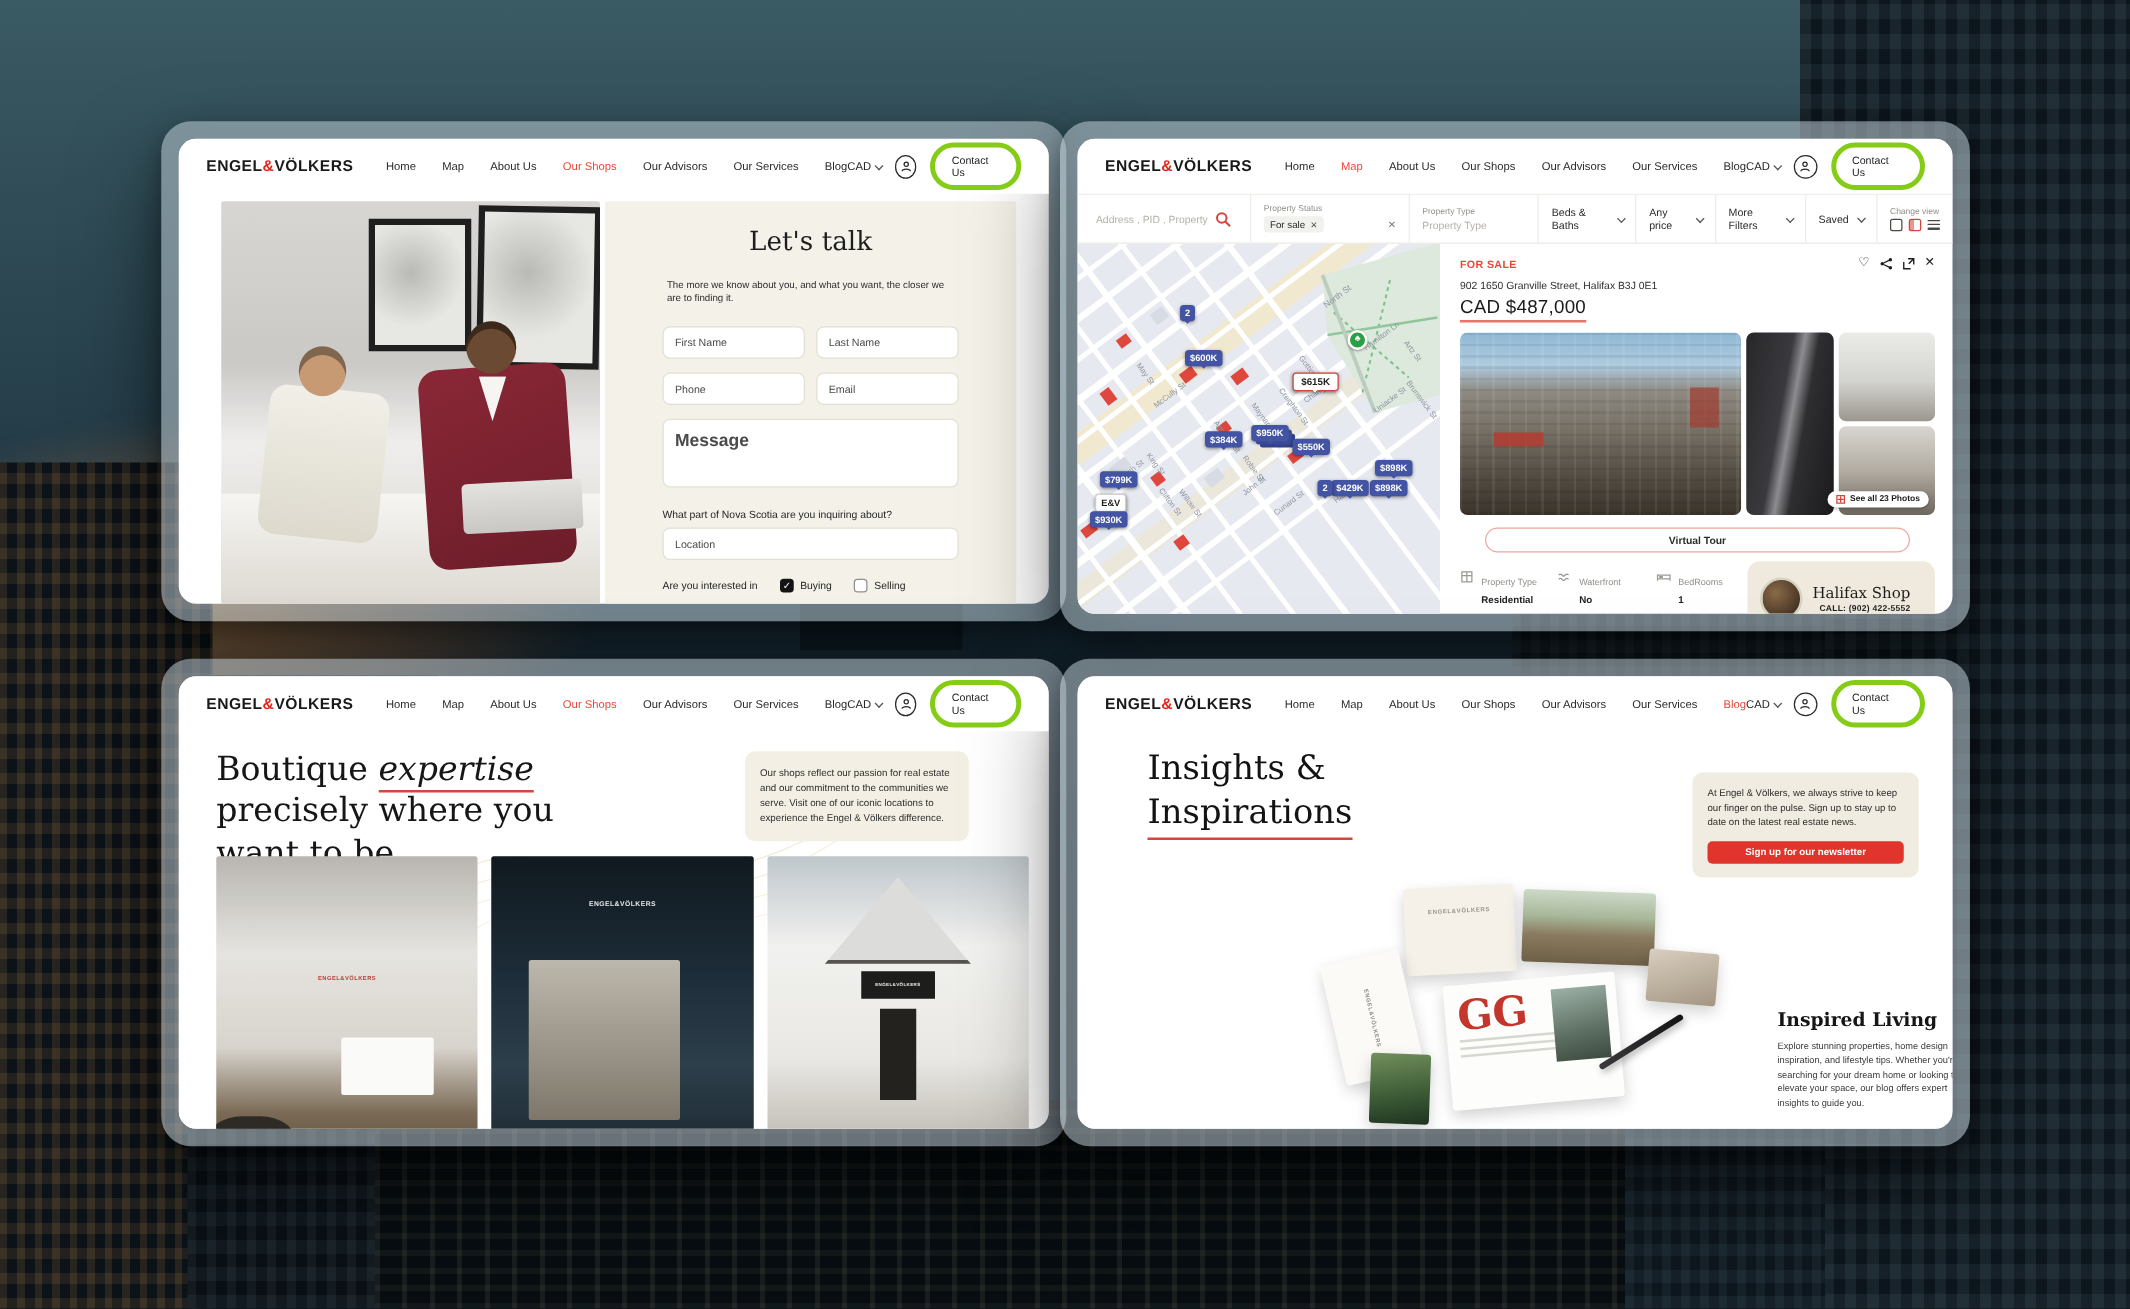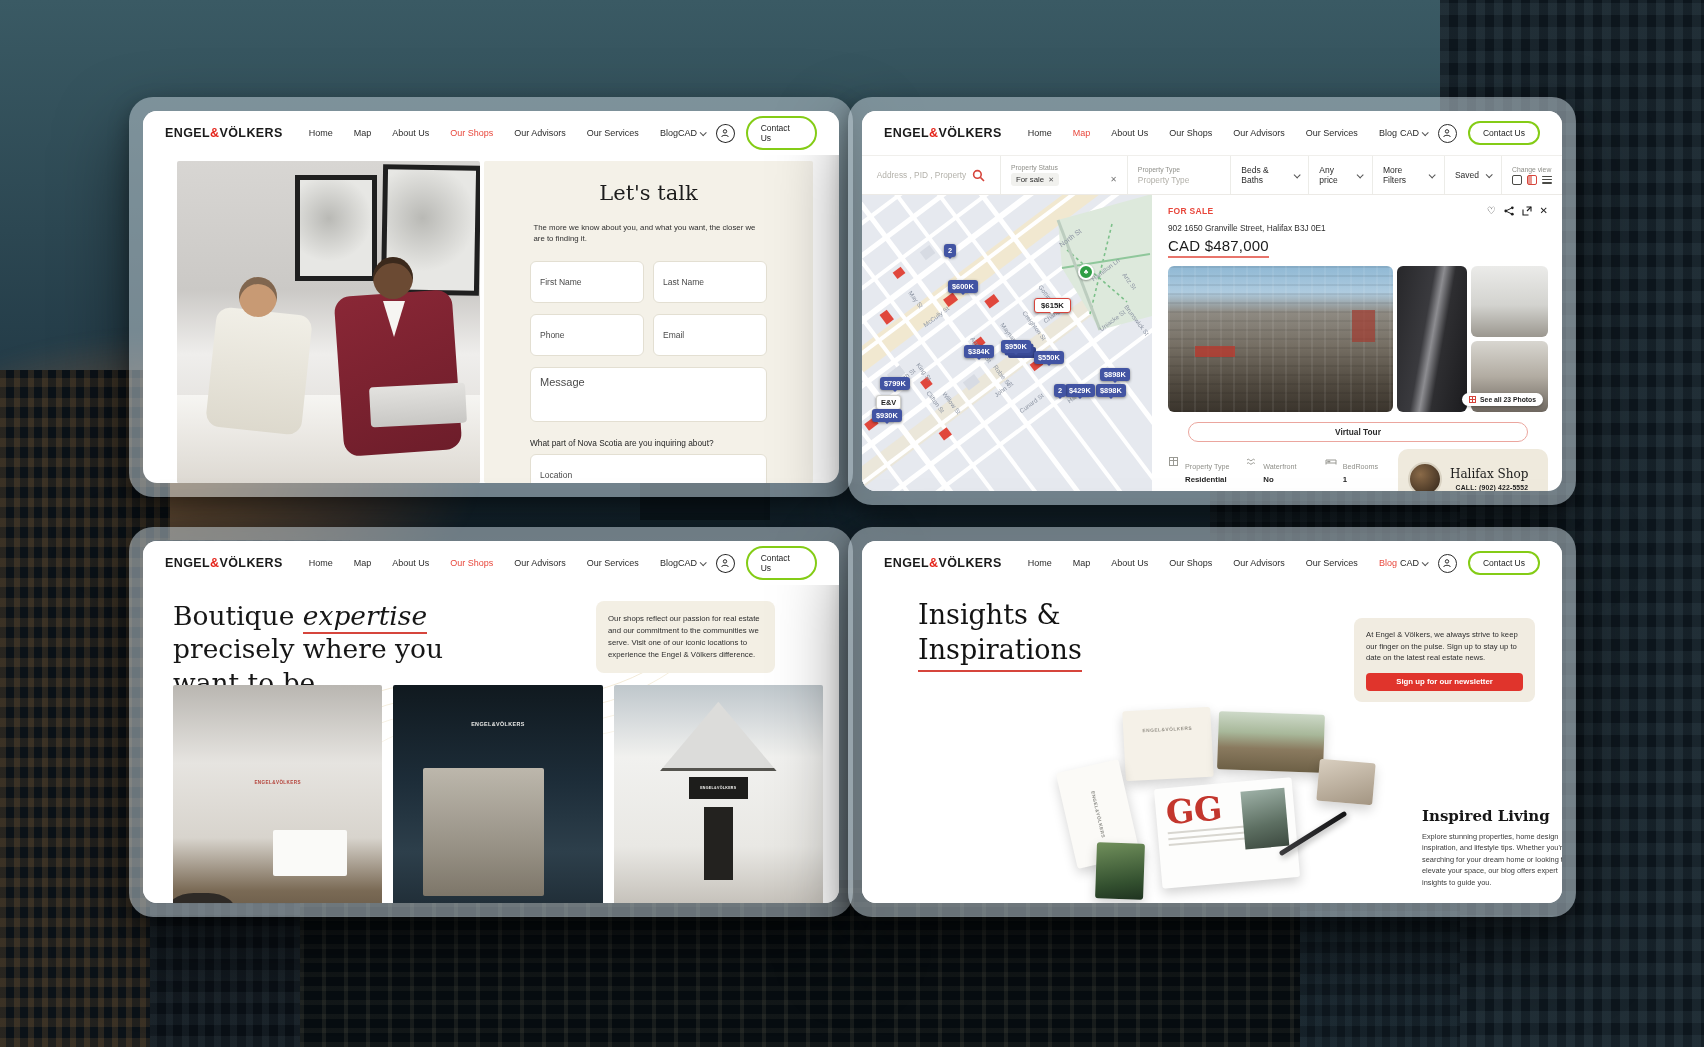--- a/index.html
+++ b/index.html
@@ -37,21 +37,21 @@
   .logo{font-weight:bold;font-size:12.5px;letter-spacing:.4px;color:#1a1a1a;white-space:nowrap;cursor:pointer;}
   .logo .amp{color:#e4251c;}
   .nav-items{display:flex;gap:21px;margin-left:26px;white-space:nowrap;}
   .nav-item{cursor:pointer;color:#2b2b2b;}
   .nav-item.active{color:#e8473c;}
   .nav-right{margin-left:auto;display:flex;align-items:center;gap:11px;}
   .chev{display:inline-block;width:4px;height:4px;border-right:1px solid #555;border-bottom:1px solid #555;
     transform:rotate(45deg) translateY(-1px);margin-left:3px;}
   .currency{display:flex;align-items:center;font-size:9px;cursor:pointer;}
   .profile-btn{width:17px;height:17px;border:1px solid #2b2b2b;border-radius:50%;display:flex;align-items:center;justify-content:center;cursor:pointer;}
-  .contact-pill{border:2px solid #84cc16;border-radius:20px;padding:5px 13px;font-size:8.5px;cursor:pointer;background:#fff;}
+  .contact-pill{border:4px solid #84cc16;border-radius:20px;padding:5px 13px;font-size:8.5px;cursor:pointer;background:#fff;}
 
   .serif{font-family:"DejaVu Serif","Liberation Serif",serif;}
 
   
   .contact-body{position:absolute;left:0;top:44px;right:0;bottom:0;display:flex;padding:6px 26px 0 34px;gap:4px;}
   .photo-tl{position:relative;width:303px;flex:none;border-radius:2px;overflow:hidden;
     background:linear-gradient(180deg,#d8d6d3 0%,#cbc9c6 40%,#efeeec 60%,#d8d4cf 100%);}
   .frame{position:absolute;border:5px solid #1f1f1f;background:
     radial-gradient(circle at 40% 40%,#b9b9b5 0%,#e7e7e4 60%);}
   .f1{left:118px;top:14px;width:72px;height:96px;}
@@ -61,25 +61,25 @@
   .head-l{position:absolute;left:62px;top:116px;width:38px;height:40px;border-radius:50%;background:#c89a74;box-shadow:inset 0 7px 0 rgba(70,60,50,.55);}
   .body-l{position:absolute;left:34px;top:150px;width:96px;height:120px;border-radius:14px;background:linear-gradient(180deg,#f1efe7,#ddd9cd);transform:rotate(6deg);}
   .head-r{position:absolute;left:196px;top:96px;width:40px;height:42px;border-radius:50%;background:#6b4a33;box-shadow:inset 0 6px 0 rgba(20,15,10,.55);}
   .body-r{position:absolute;left:162px;top:132px;width:118px;height:160px;border-radius:16px;background:linear-gradient(160deg,#8a2736,#6d1d2a);transform:rotate(-4deg);}
   .shirt-r{position:absolute;left:206px;top:140px;width:22px;height:36px;background:#f6f5f2;clip-path:polygon(0 0,100% 0,50% 100%);}
 
   .form-panel{position:relative;flex:1;background:#f4f1e8;border-radius:2px;padding:20px 46px 0 46px;overflow:hidden;}
   .form-title{text-align:center;font-size:21px;color:#1d1d1d;margin:0 0 7px 0;font-weight:500;}
   .form-sub{text-align:left;font-size:7.8px;color:#2e2e2e;line-height:1.45;margin:17px auto 16px;width:230px;}
   .fgrid{display:flex;gap:9px;margin-bottom:11px;}
-  .fin{flex:1;height:42px;border:1px solid #e3dfd2;border-radius:6px;background:#fff;font-size:8.5px;padding:0 9px;color:#333;
+  .fin{flex:1;height:26px;border:1px solid #e3dfd2;border-radius:6px;background:#fff;font-size:8.5px;padding:0 9px;color:#333;
     font-family:"Liberation Sans","DejaVu Sans",sans-serif;box-sizing:border-box;width:100%;}
   .fin::placeholder,.farea::placeholder{color:#4a4a4a;opacity:1;}
-  .farea{display:block;width:100%;height:55px;border:1px solid #e3dfd2;border-radius:6px;background:#fff;font-size:11px;
-    padding:8px 9px;color:#333;resize:none;font-family:"Liberation Sans","DejaVu Sans",sans-serif;box-sizing:border-box;margin-bottom:16px;}
+  .farea{display:block;width:100%;height:55px;border:1px solid #e3dfd2;border-radius:6px;background:#fff;font-size:14px;
+    padding:8px 9px;color:#333;resize:none;font-family:"Liberation Sans","DejaVu Sans",sans-serif;box-sizing:border-box;margin-bottom:16px;font-weight:bold;}
   .q-label{font-size:8.3px;color:#1f1f1f;margin-bottom:6px;}
   .interest-row{display:flex;align-items:center;gap:9px;margin-top:15px;font-size:8.3px;color:#1f1f1f;}
   .cbx{width:11px;height:11px;border-radius:3px;flex:none;cursor:pointer;}
   .cbx.on{background:#141414;color:#fff;font-size:8px;line-height:11px;text-align:center;}
   .cbx.off{background:#fff;border:1px solid #8f8f8a;box-sizing:border-box;}
   .opt{display:flex;align-items:center;gap:5px;margin-left:9px;}
   .captcha{margin-top:14px;width:140px;height:34px;background:#fdfdfc;border:1px solid #dcd8cb;border-radius:3px;
     display:flex;align-items:center;padding:0 9px;gap:8px;box-shadow:0 1px 2px rgba(0,0,0,.05);}
 
   

